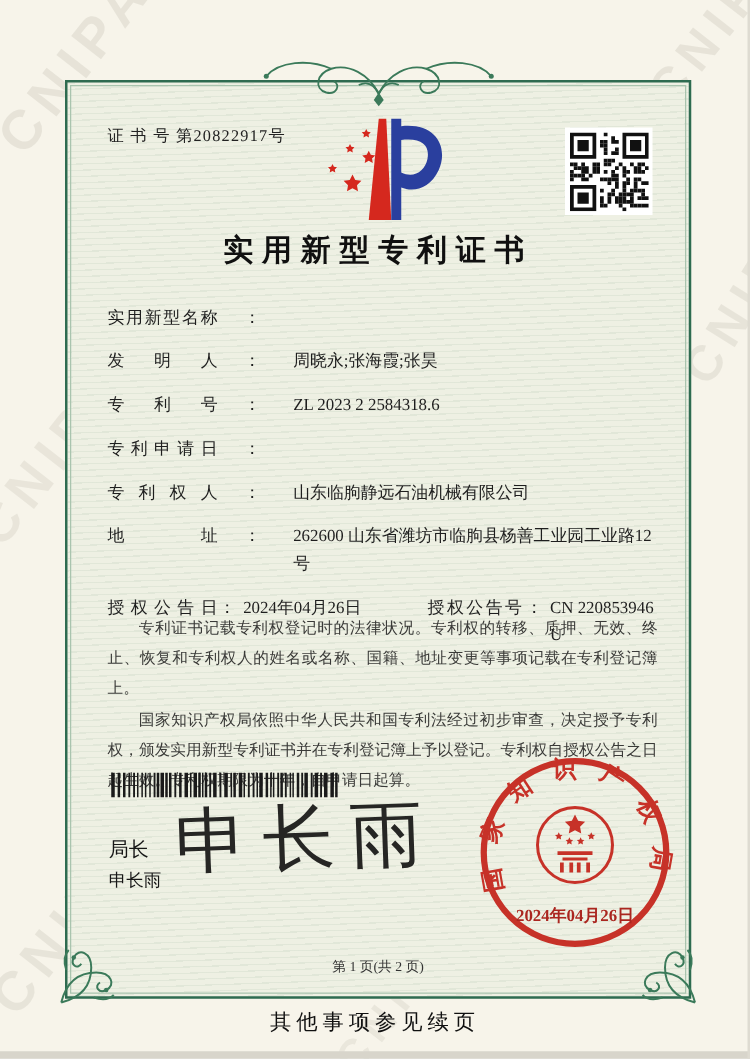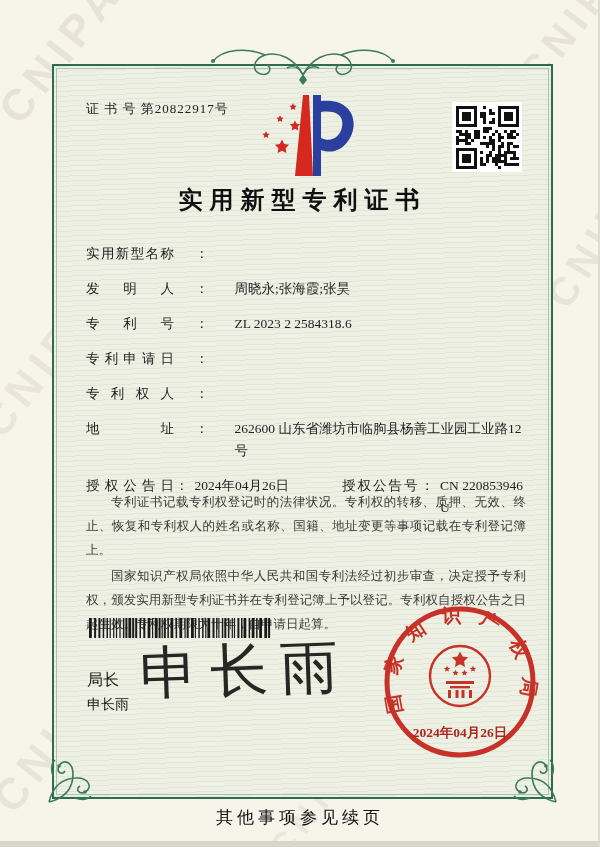--- a/index.html
+++ b/index.html
@@ -281,20 +281,21 @@
         <span class="fcolon">：</span>
         <span class="fvalue">ZL 2023 2 2584318.6</span>
       </div>
       <div class="frow">
         <span class="flabel">专利申请日</span>
         <span class="fcolon">：</span>
       </div>
       <div class="frow">
         <span class="flabel">专利权人</span>
         <span class="fcolon">：</span>
+        <span class="fvalue">山东临朐静远石油机械有限公司</span>
       </div>
       <div class="frow">
         <span class="flabel">地址</span>
         <span class="fcolon">：</span>
         <span class="fvalue">262600 山东省潍坊市临朐县杨善工业园工业路12号</span>
       </div>
       <div class="frow">
         <span class="fgroup g1">
           <span class="flabel">授权公告日</span>
           <span class="fcolon">：</span>
@@ -387,18 +388,19 @@
         <rect x="-14" y="5" width="28" height="3"></rect>
         <rect x="-10" y="10" width="20" height="2.4"></rect>
         <rect x="-12" y="14" width="3" height="8"></rect>
         <rect x="-4.5" y="14" width="3" height="8"></rect>
         <rect x="1.5" y="14" width="3" height="8"></rect>
         <rect x="9" y="14" width="3" height="8"></rect>
       </g>
       <text x="80" y="135" text-anchor="middle" font-size="13.5" font-weight="bold" fill="#a81c16" font-family="'Liberation Serif','DejaVu Serif',serif">2024年04月26日</text>
     </svg>
 
+    <div class="page-num">第 1 页(共 2 页)</div>
   </div>
 
   <div class="footer-note">其他事项参见续页</div>
   <div class="bottom-strip"></div>
   <div class="right-strip"></div>
 </div>
 
 </body></html>

